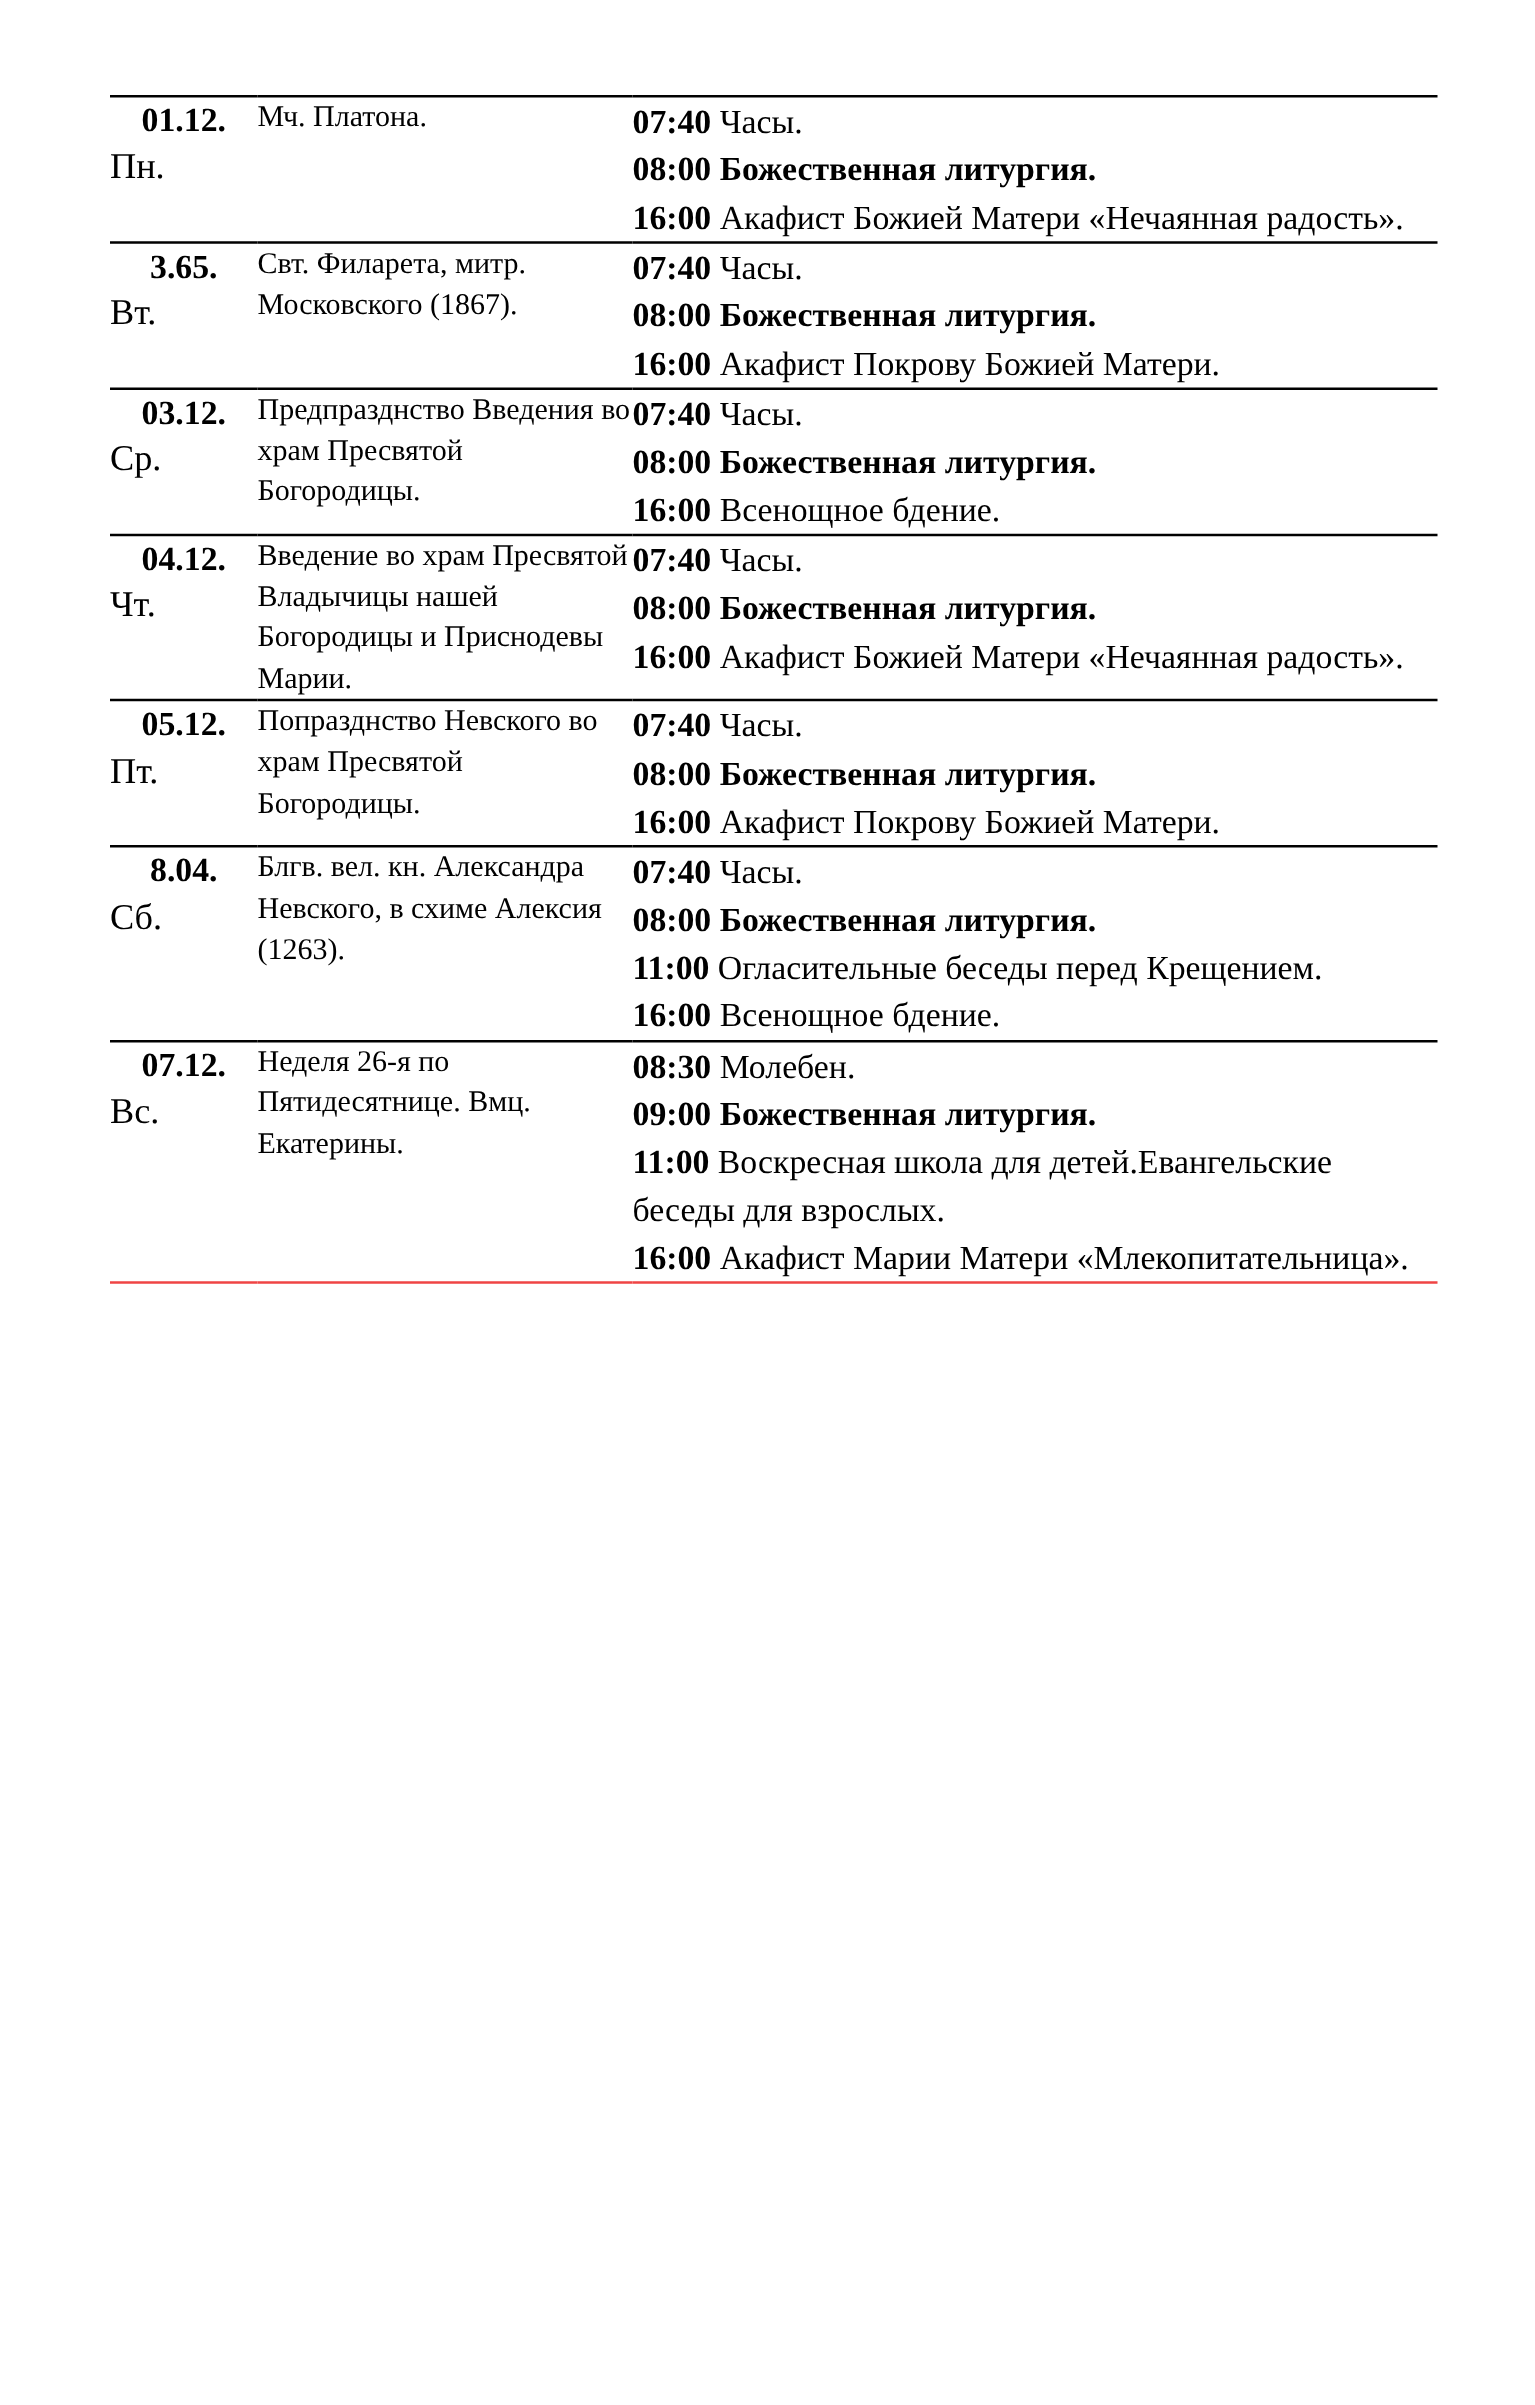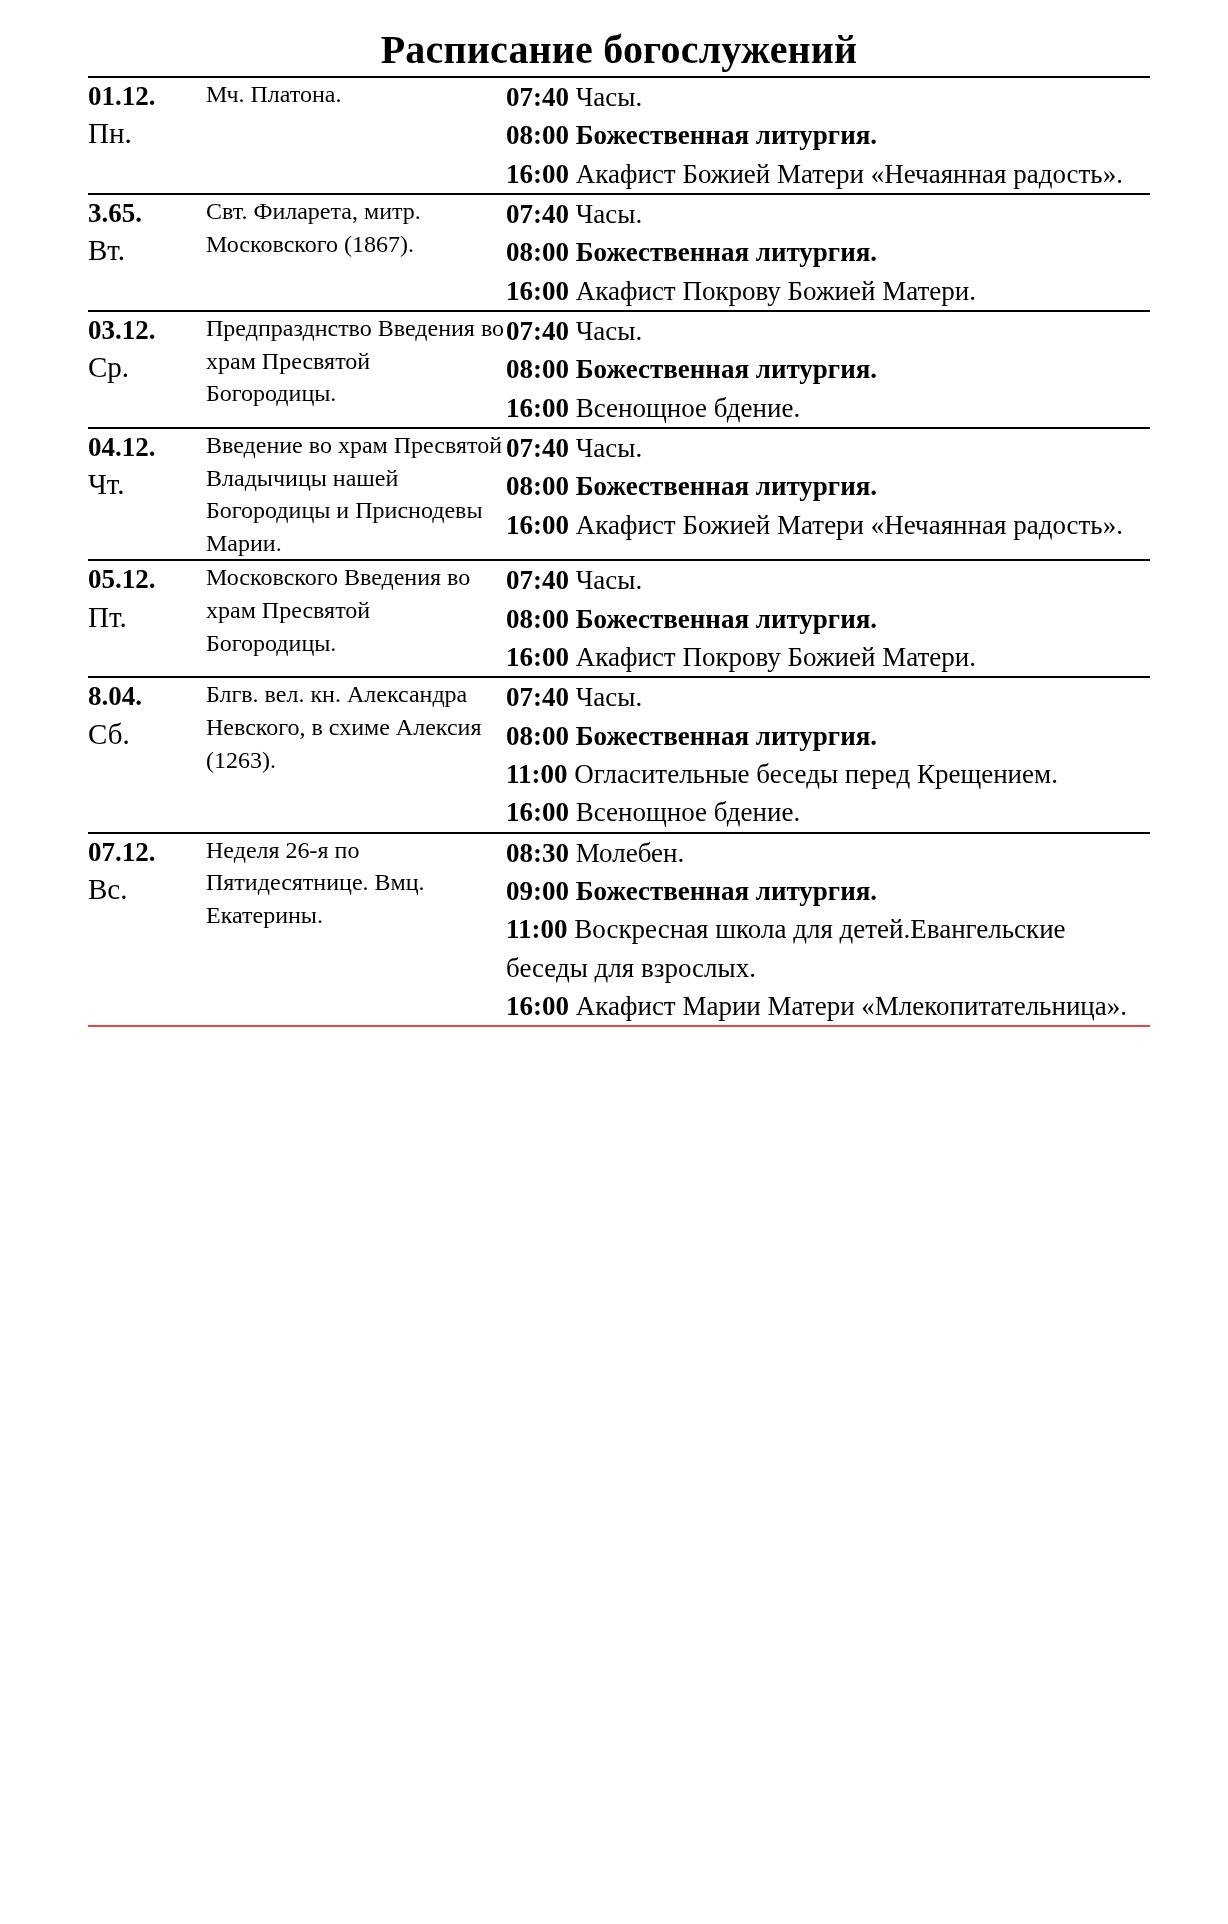--- a/index.html
+++ b/index.html
@@ -79,20 +79,21 @@
   }
   tr.lastrow > td {
     border-bottom: 2px solid #ef4444;
   }
 
   .date {
     font-size: 27px;
     font-weight: bold;
     line-height: 1.34;
     white-space: nowrap;
+    text-align: center;
   }
   .dow {
     font-size: 29px;
     font-weight: normal;
     line-height: 1.34;
     white-space: nowrap;
   }
   .comm {
     font-size: 24px;
     line-height: 1.36;
@@ -111,21 +112,20 @@
   .d-n {
     font-weight: normal;
   }
 </style>
 </head>
 <body>
 
 <div class="page">
   <div class="sheet">
 
-    <div class="title">Расписание богослужений</div>
 
     <table class="sched">
       <tbody id="schedule-body">
           <tr class="grp first">
             <td class="c-date">
               <div class="date">01.12.</div>
               <div class="dow">Пн.</div>
             </td>
             <td class="c-comm">
               <div class="comm">Мч. Платона.</div>
@@ -177,21 +177,21 @@
               <div class="serv-line"><span class="t">08:00</span> <span class="d-b">Божественная литургия.</span></div>
               <div class="serv-line"><span class="t">16:00</span> <span class="d-n">Акафист Божией Матери «Нечаянная радость».</span></div>
             </td>
           </tr>
           <tr class="grp">
             <td class="c-date">
               <div class="date">05.12.</div>
               <div class="dow">Пт.</div>
             </td>
             <td class="c-comm">
-              <div class="comm">Московского Введения во храм Пресвятой Богородицы.</div>
+              <div class="comm">Попразднство Невского во храм Пресвятой Богородицы.</div>
             </td>
             <td class="c-serv">
               <div class="serv-line"><span class="t">07:40</span> <span class="d-n">Часы.</span></div>
               <div class="serv-line"><span class="t">08:00</span> <span class="d-b">Божественная литургия.</span></div>
               <div class="serv-line"><span class="t">16:00</span> <span class="d-n">Акафист Покрову Божией Матери.</span></div>
             </td>
           </tr>
           <tr class="grp">
             <td class="c-date">
               <div class="date">8.04.</div>

